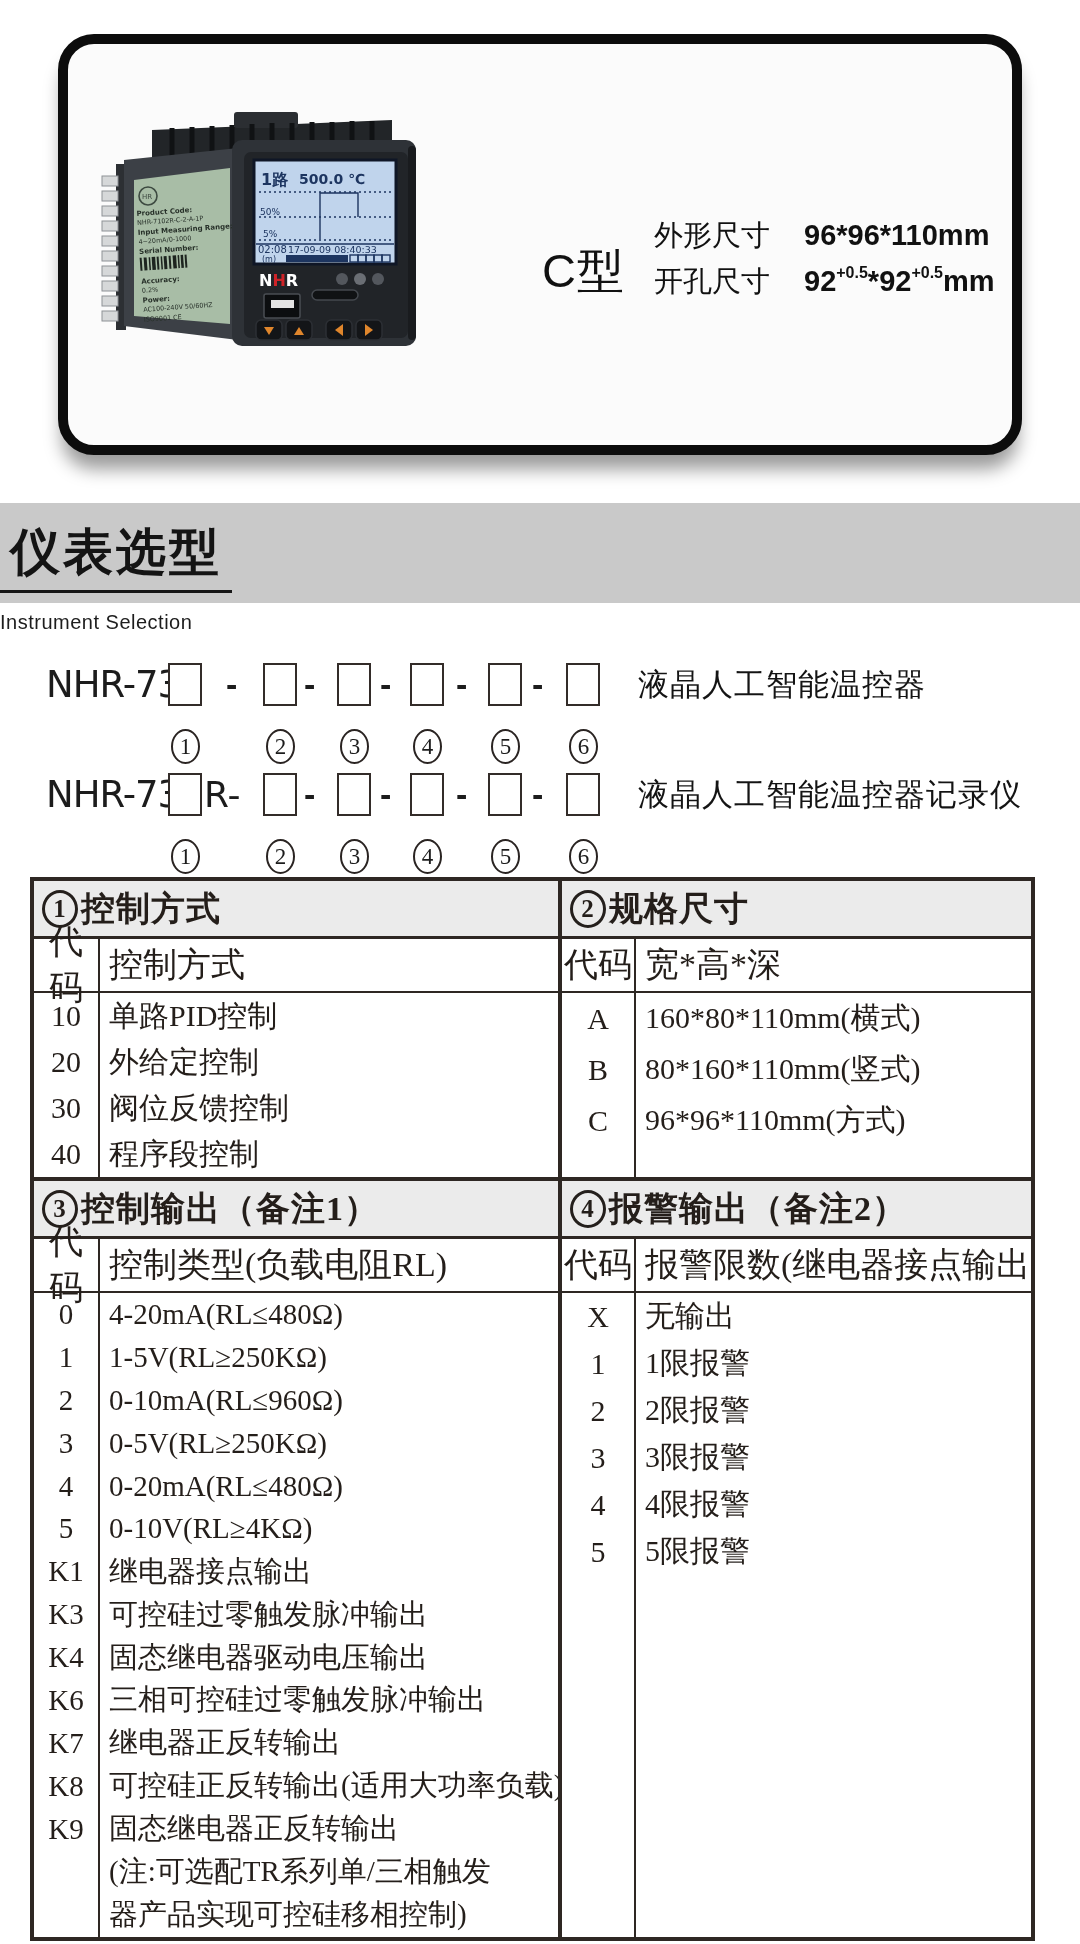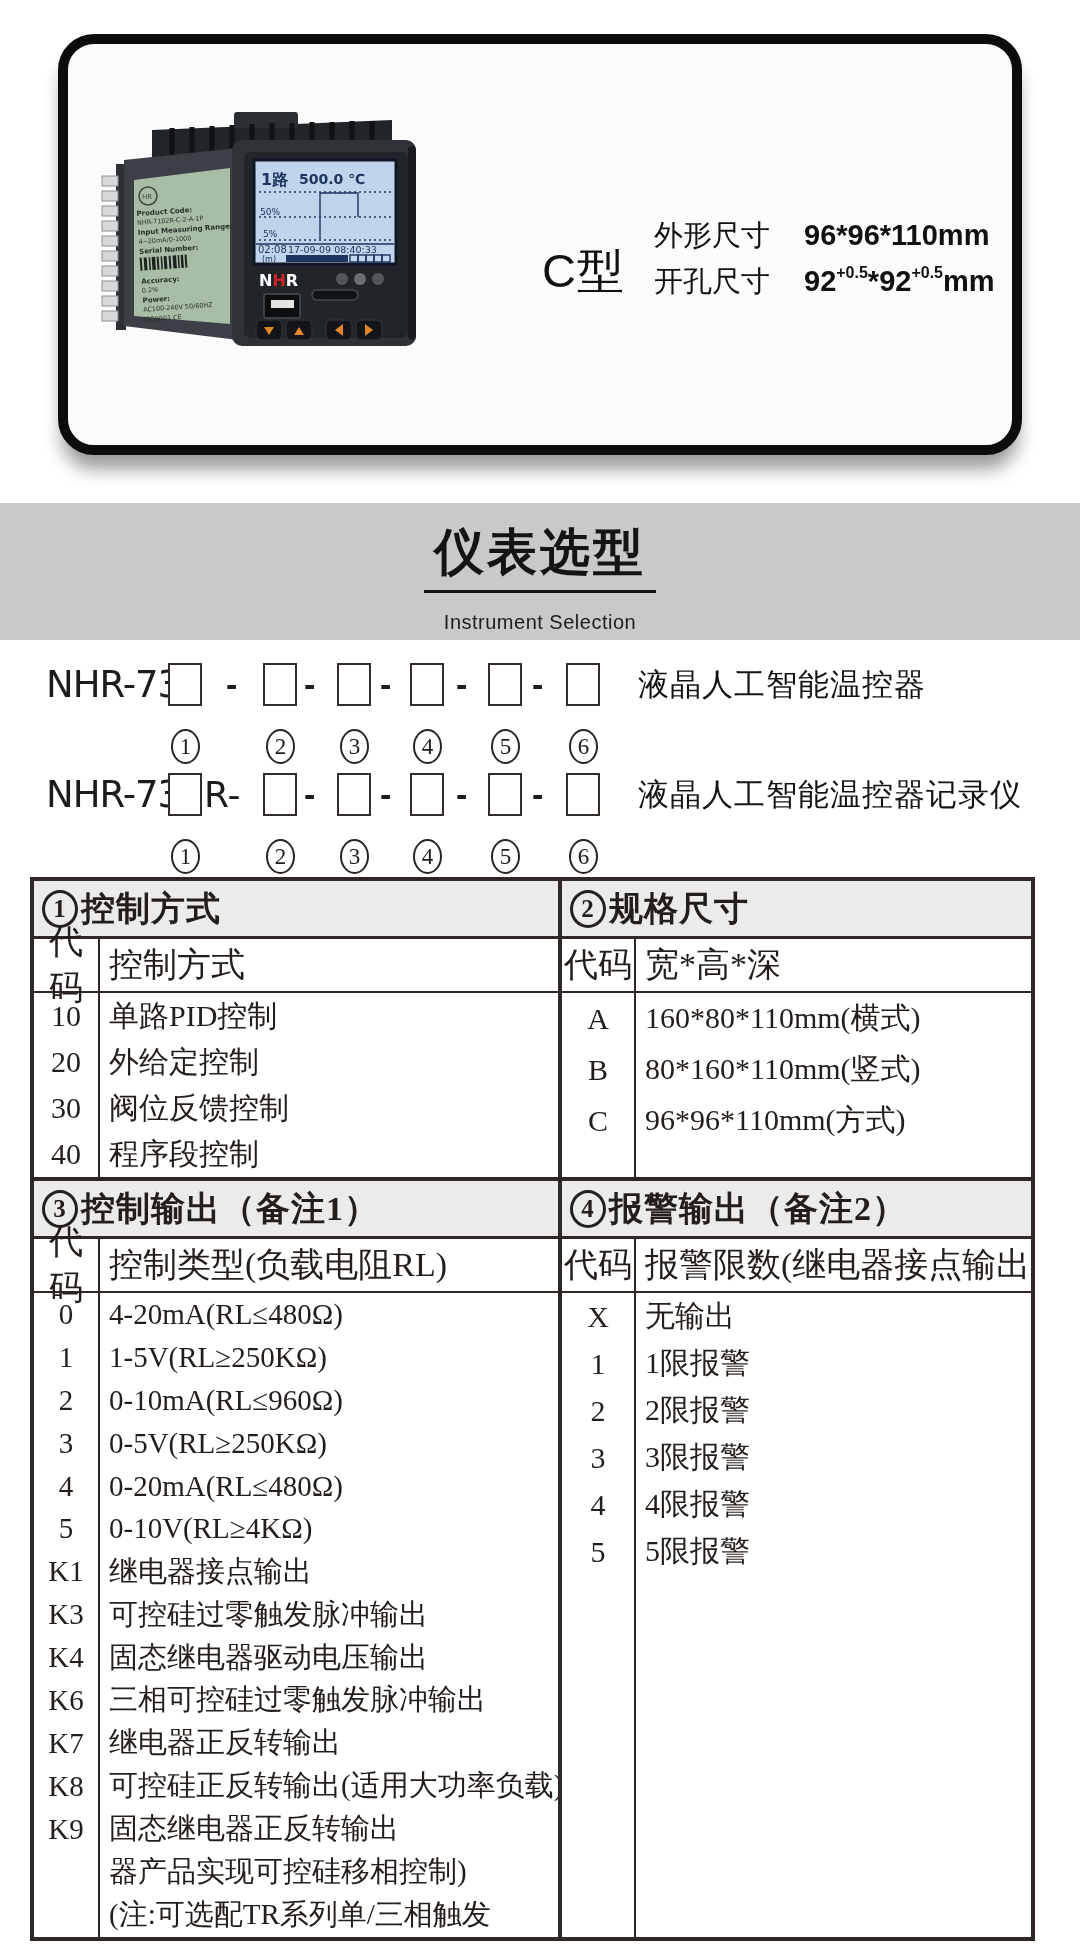--- a/index.html
+++ b/index.html
@@ -24,22 +24,22 @@
     letter-spacing:1px; color:#111;
   }
   .dims{ position:absolute; left:586px; top:172px; width:360px; }
   .dim-row{ display:flex; align-items:baseline; height:46px; }
   .dim-label{ font-size:29px; font-weight:400; width:136px; color:#111; }
   .dim-value{ font-size:29px; font-weight:700; margin-left:14px; color:#111; white-space:nowrap; }
   .dim-value sup{ font-size:16px; font-weight:700; position:relative; top:-2px; }
 
   
   .banner{
-    position:absolute; left:0; top:503px; width:1080px; height:137px;
-    background:var(--banner-gray,#c9c9c9); text-align:center;
+    position:absolute; left:0; top:503px; width:1080px; height:100px;
+    background:var(--banner-gray,#c9c9c9); text-align:left;
   }
   .banner-title{
     display:inline-block; margin-top:16px; padding:0 10px 4px 10px;
     font-size:50px; font-weight:700; letter-spacing:3px; color:#141414;
     border-bottom:3px solid #161616;
   }
   .banner-sub{ font-size:20px; color:#1d1d1d; margin-top:18px; letter-spacing:.5px; }
 
   
   .mline{ position:absolute; left:0; width:1080px; height:46px; }
@@ -442,25 +442,25 @@
             <div class="trow">
               <div class="tcode">K8</div>
               <div class="tdesc">可控硅正反转输出(适用大功率负载)</div>
             </div>
             <div class="trow">
               <div class="tcode">K9</div>
               <div class="tdesc">固态继电器正反转输出</div>
             </div>
             <div class="trow">
               <div class="tcode"></div>
+              <div class="tdesc">(注:可选配TR系列单/三相触发</div>
+            </div>
+            <div class="trow">
+              <div class="tcode"></div>
               <div class="tdesc">器产品实现可控硅移相控制)</div>
-            </div>
-            <div class="trow">
-              <div class="tcode"></div>
-              <div class="tdesc">(注:可选配TR系列单/三相触发</div>
             </div>
             <div class="trow tfill">
               <div class="tcode"></div>
               <div class="tdesc"></div>
             </div>
           </div>
       </div>
       <div class="half half-r">
         <div class="sec-title">
           <span class="circ-num">4</span>

